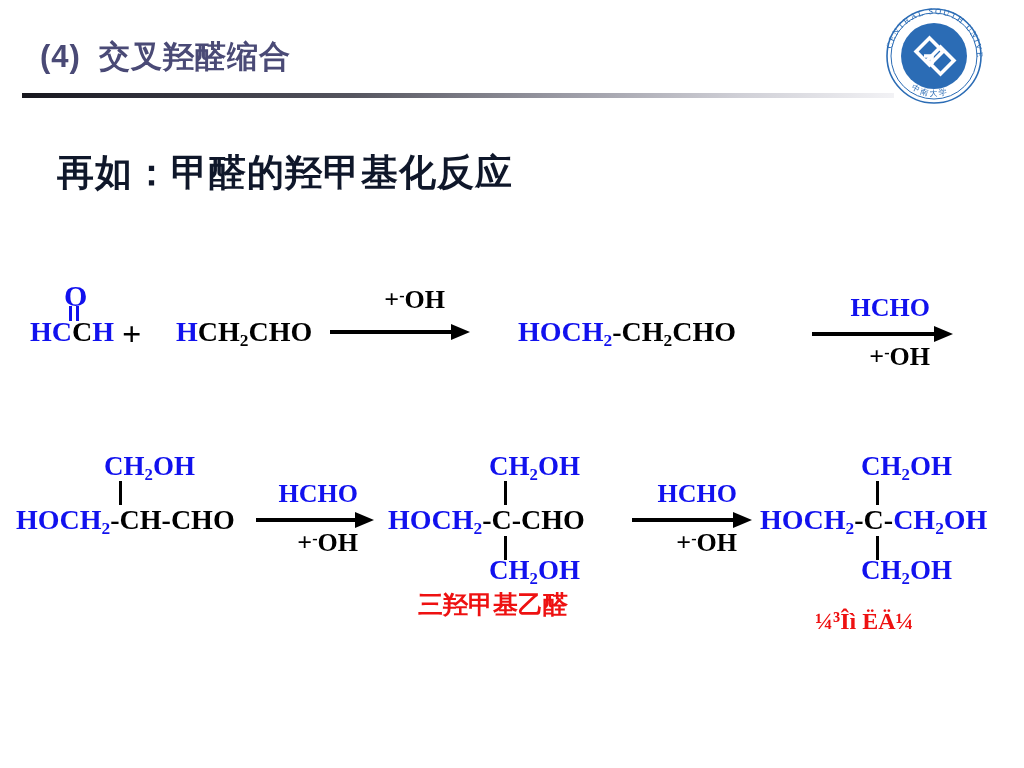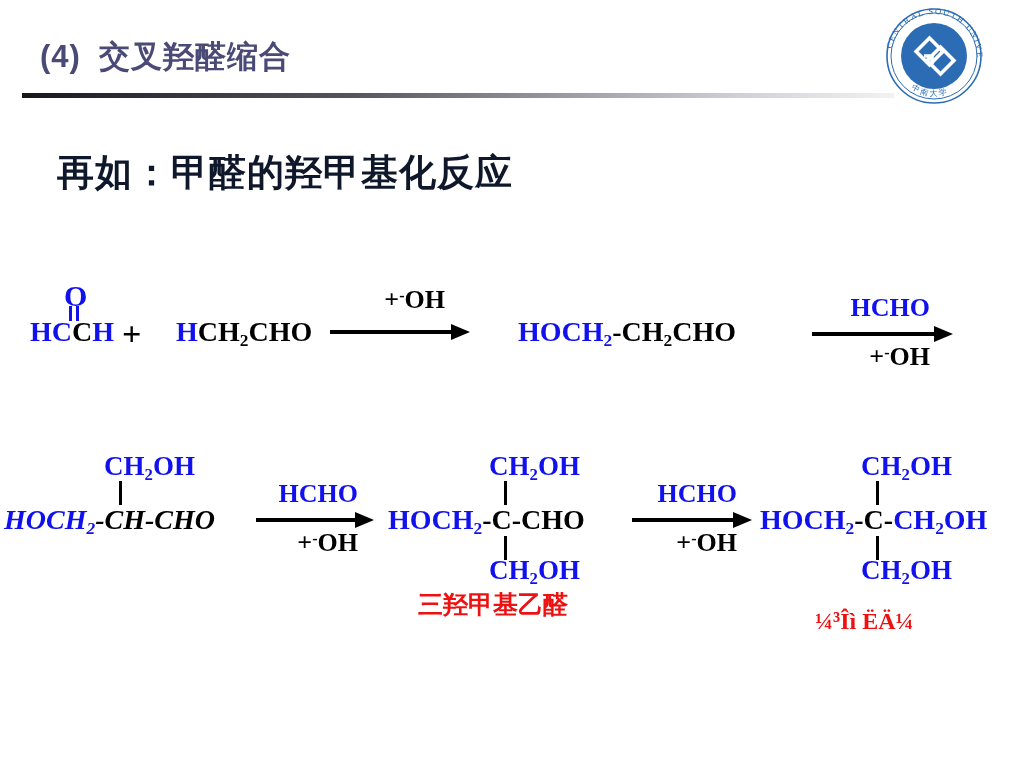--- a/index.html
+++ b/index.html
@@ -220,21 +220,21 @@
 
 <div class="arrow-label blue" style="left:820px; top:295px; width:110px;">HCHO</div>
 <div class="rxn-arrow" style="left:812px; top:332px; width:140px;">
   <div class="shaft" style="width:123px;"></div>
   <div class="head" style="left:122px;"></div>
 </div>
 <div class="arrow-label black" style="left:820px; top:344px; width:110px;">+<sup>-</sup>OH</div>
 
 <div class="formula blue" style="left:104px; top:453px; font-size:27px;">CH<sub>2</sub>OH</div>
 <div class="bond-v" style="left:119px; top:481px; height:24px;"></div>
-<div class="formula" style="left:4px; top:506px;font-style:italic;">
+<div class="formula" style="left:16px; top:506px;">
   <span class="blue">HOCH<sub>2</sub></span><span class="black">-CH-CHO</span>
 </div>
 
 <div class="arrow-label blue" style="left:258px; top:481px; width:100px;">HCHO</div>
 <div class="rxn-arrow" style="left:256px; top:518px; width:120px;">
   <div class="shaft" style="width:100px;"></div>
   <div class="head" style="left:99px;"></div>
 </div>
 <div class="arrow-label black" style="left:258px; top:530px; width:100px;">+<sup>-</sup>OH</div>
 

